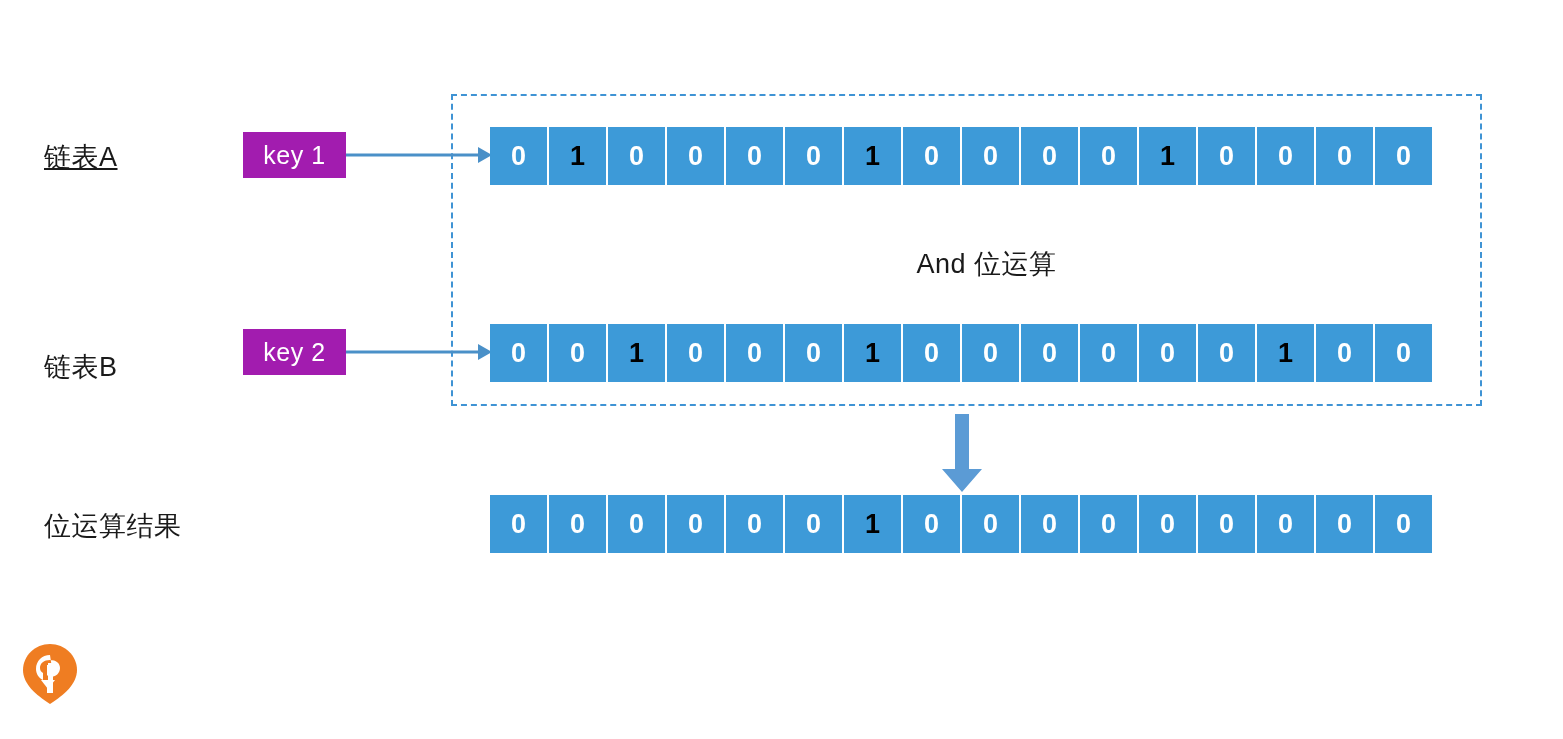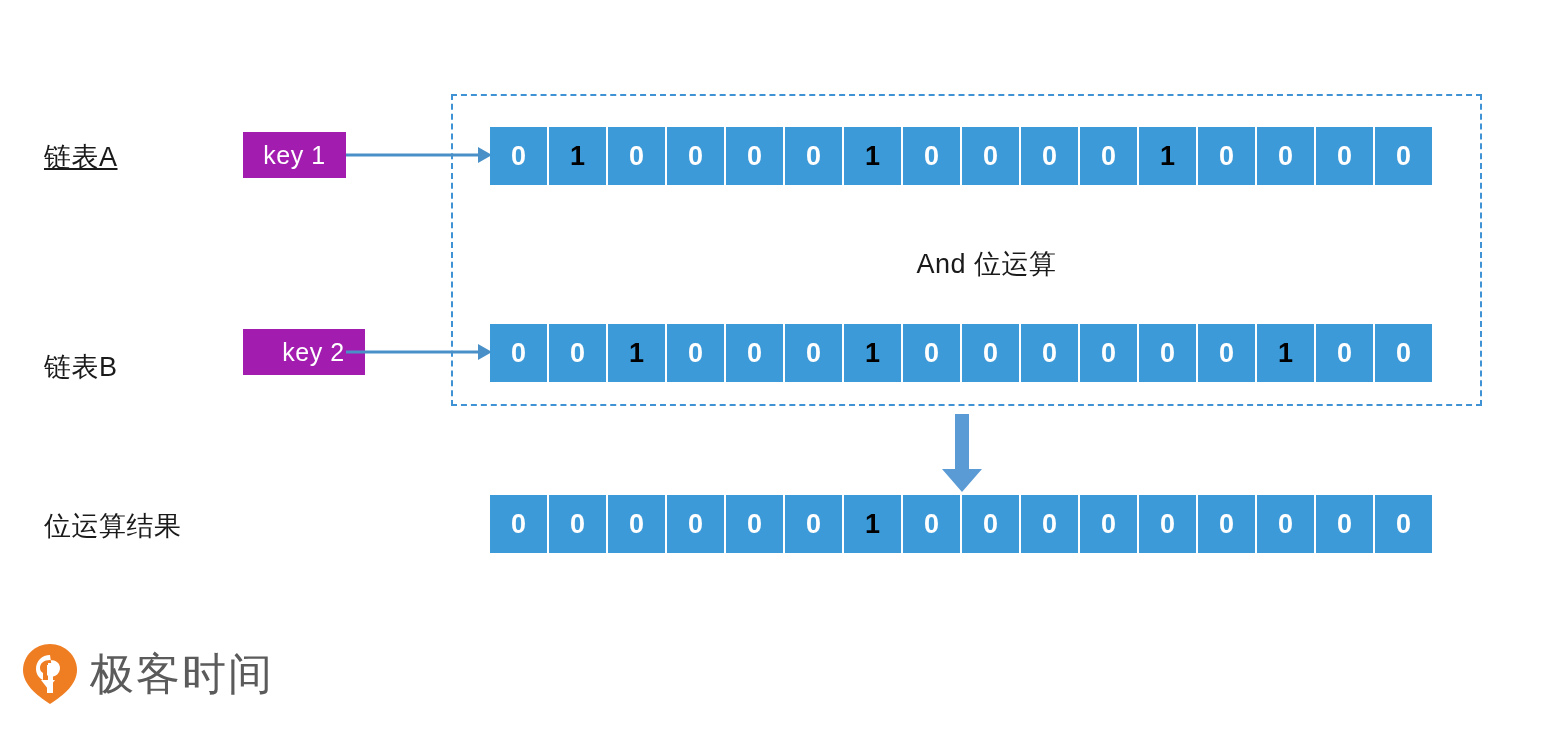--- a/index.html
+++ b/index.html
@@ -48,21 +48,21 @@
     height: 46px;
     background: #a21caf;
     color: #ffffff;
     font-size: 25px;
     display: flex;
     align-items: center;
     justify-content: center;
     letter-spacing: 0.5px;
   }
   #key-badge-a { top: 132px; }
-  #key-badge-b { top: 329px; padding-left: 19px; }
+  #key-badge-b { top: 329px; }
 
   
   .connector {
     position: absolute;
     left: 346px;
     width: 146px;
     height: 22px;
   }
   #connector-a { top: 144px; }
   #connector-b { top: 341px; }
@@ -225,14 +225,13 @@
     <div class="bit-cell">0</div>
   </div>
 
 <div class="brand">
   <svg class="brand-mark" viewBox="0 0 56 62">
     <path d="M28 1 C13 1 1 13 1 27 C1 41 14 52 28 61 C42 52 55 41 55 27 C55 13 43 1 28 1 Z" fill="#ef7d22"></path>
     <path d="M28 12 C20 12 14 18 14 26 C14 31 17 35 21 37 L21 30 C19 29 18 27 18 25 C18 20 22 17 28 17 C34 17 38 20 38 25 C38 30 34 34 28 34 L28 50 L25 50 L25 38 L31 44 L31 38 L25 32 L25 22 L31 22 L31 32" fill="#ffffff"></path>
     <path d="M26 20 h5 v30 h-5 z" fill="#ffffff"></path>
     <path d="M19 37 l7 9 l7 -9 z" fill="#ffffff"></path>
   </svg>
-  <div class="brand-text">极客时间</div>
 </div>
 
 </body></html>

